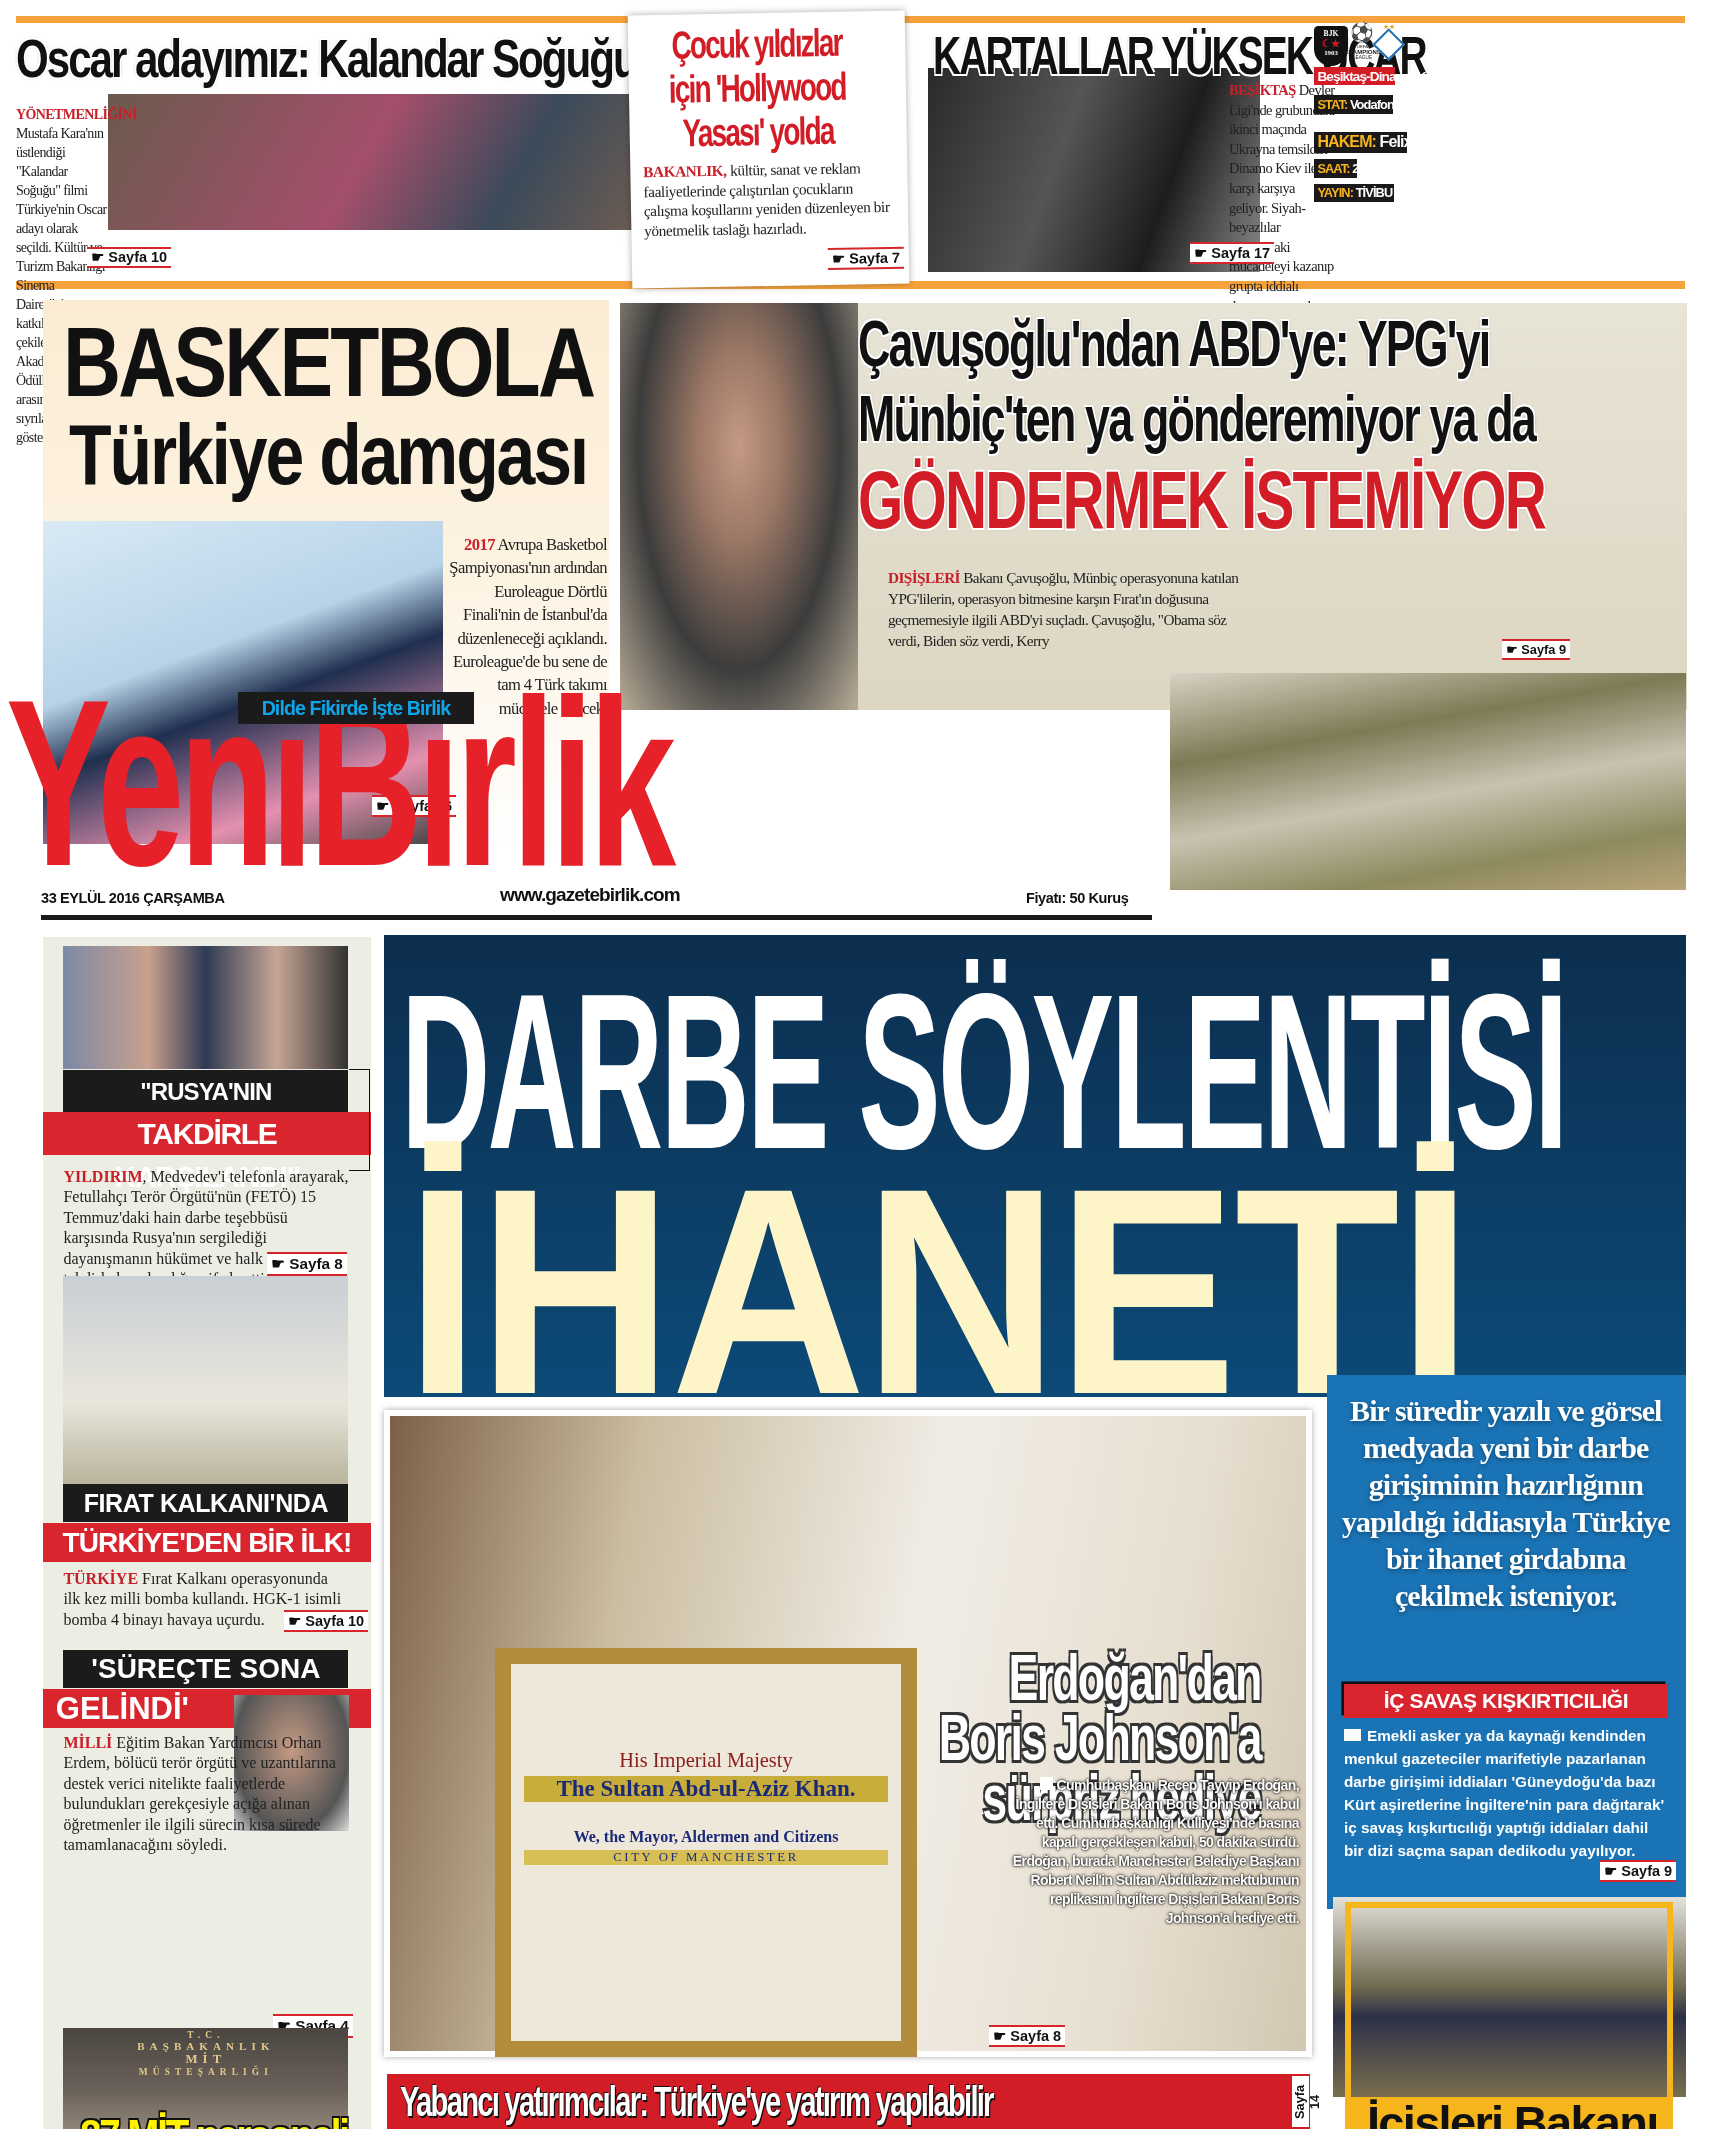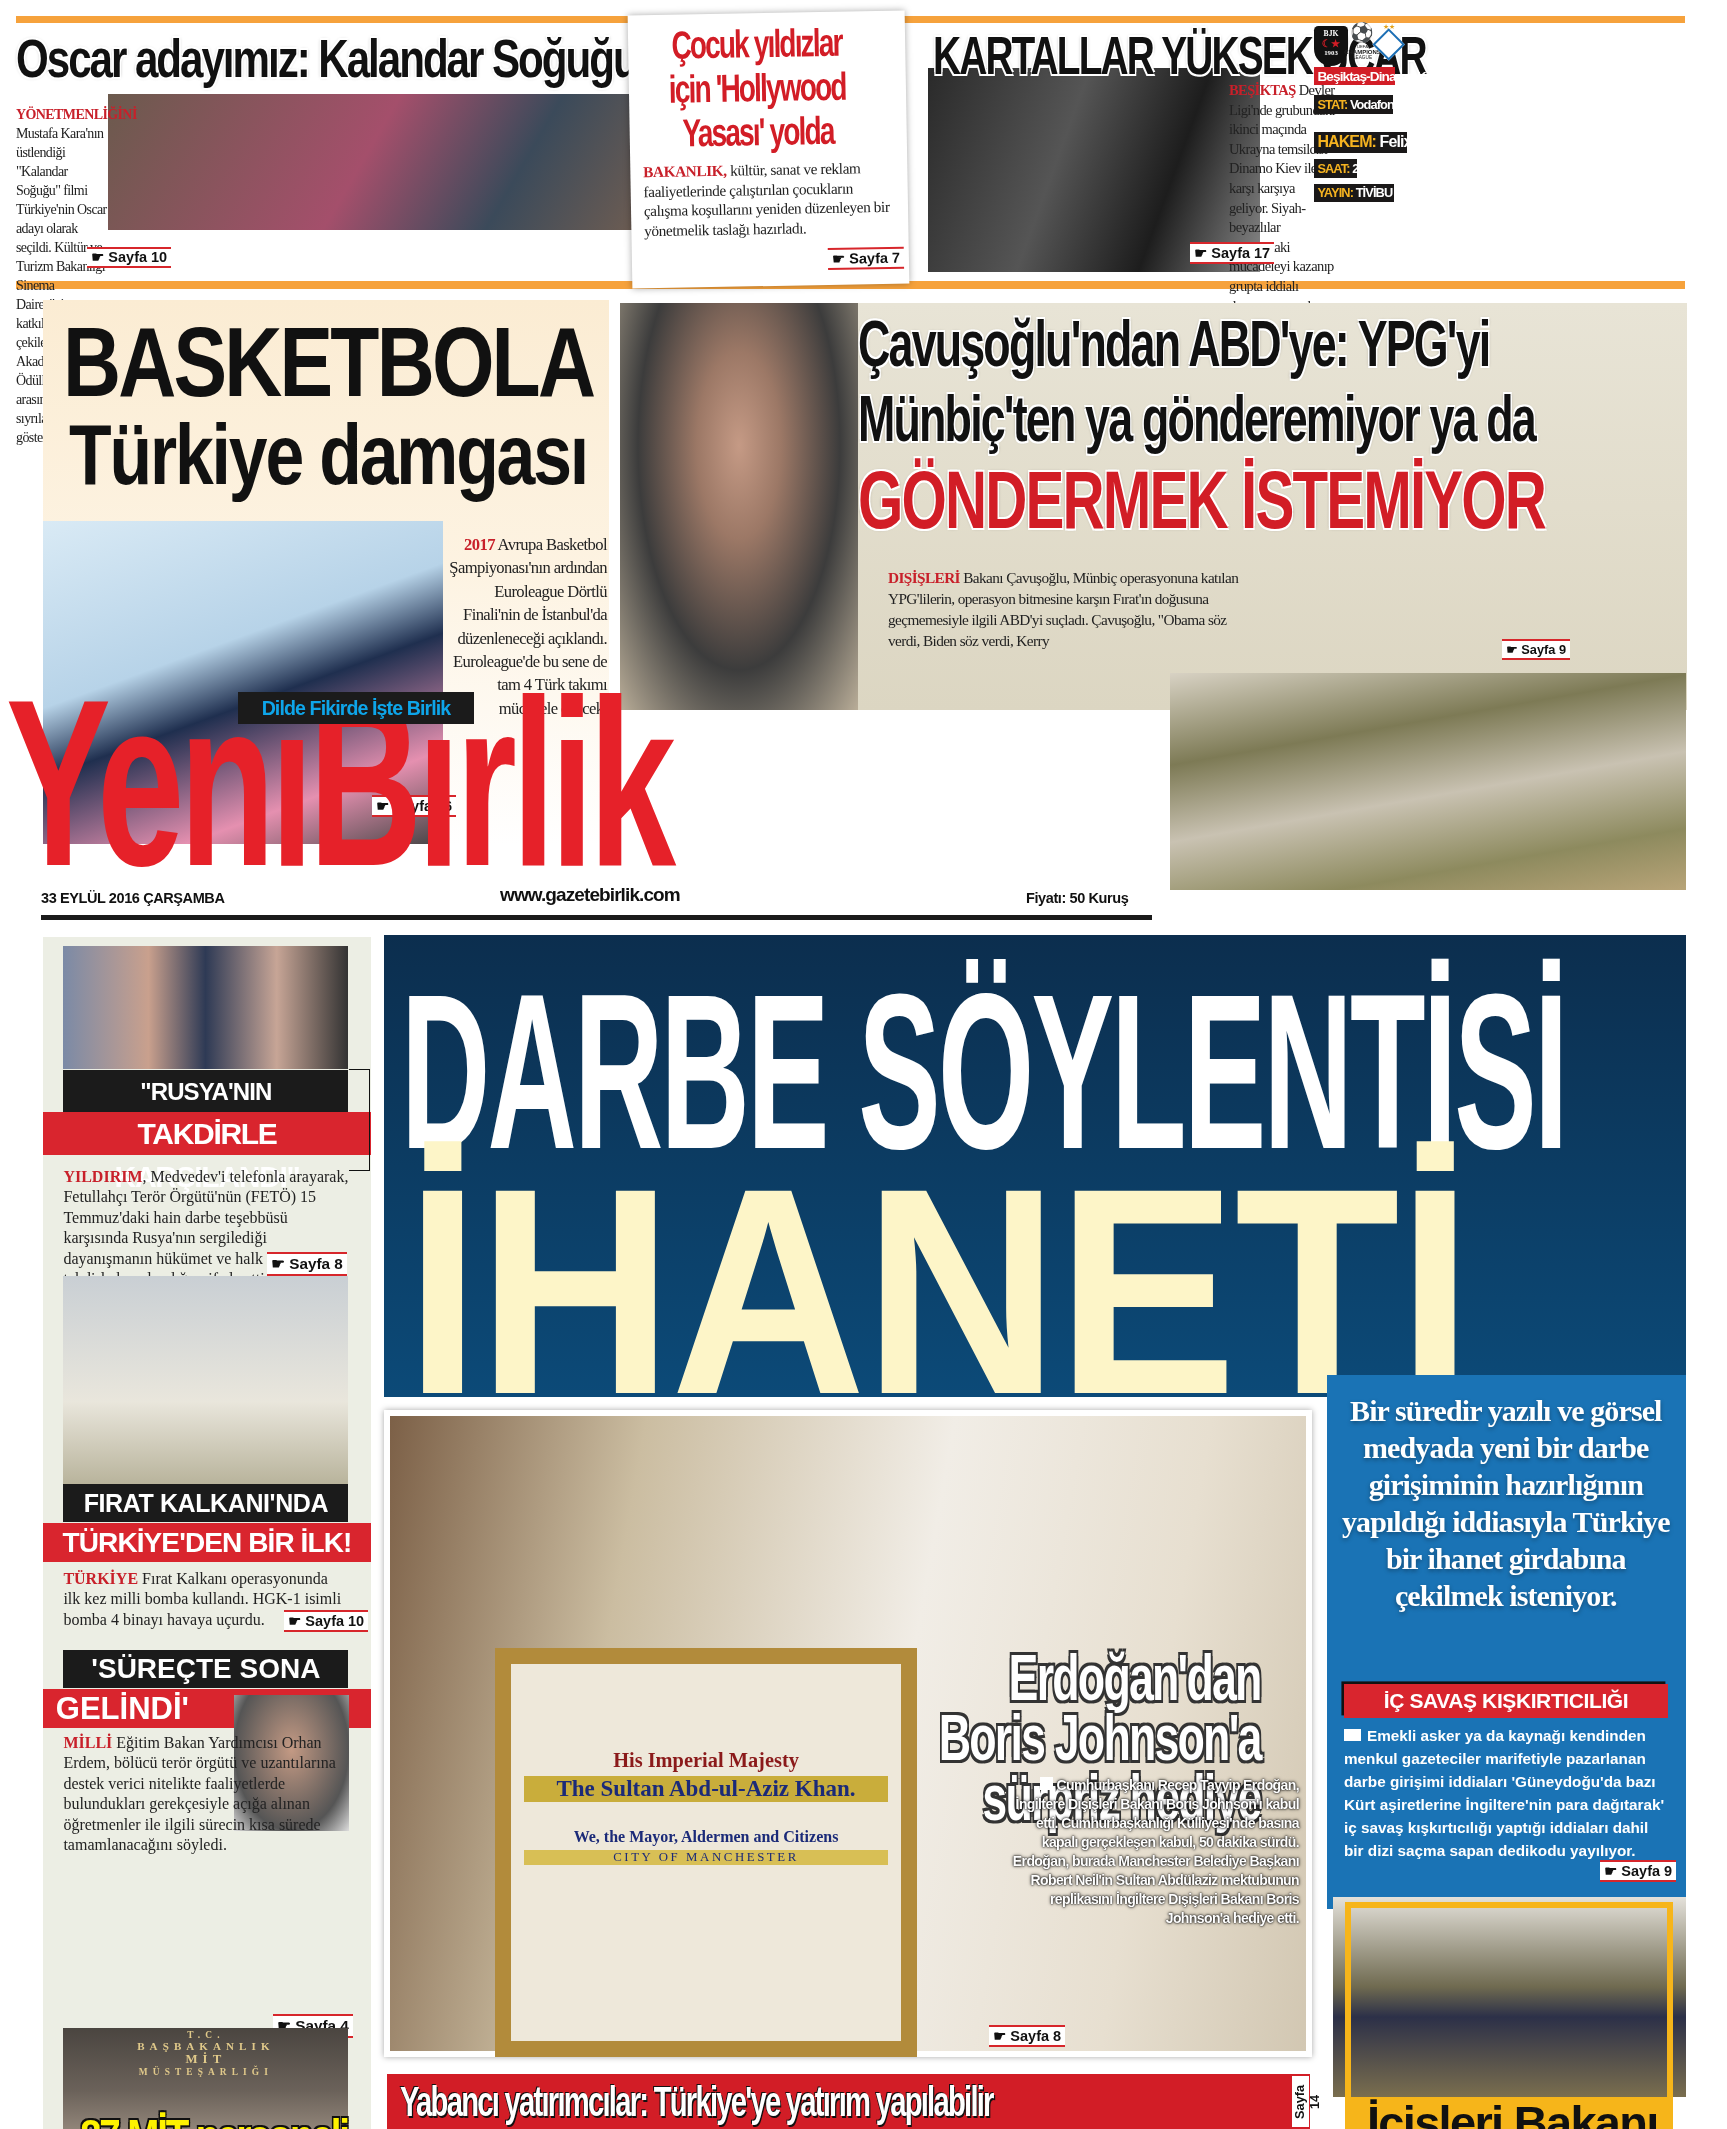--- a/index.html
+++ b/index.html
@@ -122,21 +122,21 @@
   <div class="abs" style="left:17px;top:309px;width:324px;height:34px;background:#d9252e;color:#fff;font-weight:700;font-size:21px;line-height:34px;text-align:center;letter-spacing:-0.4px;box-shadow:-2.6px -2.6px 0 #111">İÇ SAVAŞ KIŞKIRTICILIĞI</div>
   <div class="abs" style="left:17px;top:349px;width:324px;color:#fff;font-weight:700;font-size:15.3px;line-height:23px">
     <span style="display:inline-block;width:17px;height:12px;background:#fff;margin-right:6px"></span><span>Emekli asker ya da kaynağı kendinden menkul gazeteciler marifetiyle pazarlanan darbe girişimi iddiaları 'Güneydoğu'da bazı Kürt aşiretlerine İngiltere'nin para dağıtarak' iç savaş kışkırtıcılığı yaptığı iddiaları dahil bir dizi saçma sapan dedikodu yayılıyor.</span>
   </div>
   <div class="abs sayfa" style="left:273px;top:485px;font-size:14.5px;border-width:2.1px">☛ <span>Sayfa 9</span></div>
 </div>
 
 <div class="abs" style="left:384px;top:1410px;width:928px;height:647px;background:#fff;box-shadow:0 0 6px rgba(0,0,0,.35);padding:6px">
   <div class="abs photo" style="left:6px;top:6px;width:916px;height:635px;background:linear-gradient(100deg,#7c6047,#cbbda1 25%,#f1ede6 55%,#e7dfd0 80%,#d2c7b2)"></div>
   <div class="abs" style="left:111px;top:238px;width:422px;height:409px;border:16px solid #b28b3b;background:#eee8da;padding:17px 12.8px;text-align:center;font-family:'Liberation Serif',serif;color:#1b2a78">
-    <div style="font-size:20.4px;font-weight:700;color:#8b1a1a;margin-top:68px">His Imperial Majesty</div>
+    <div style="font-size:20.4px;font-weight:400;color:#8b1a1a;margin-top:68px">His Imperial Majesty</div>
     <div style="font-size:23px;font-weight:700;background:#c9ad3b;margin:4.3px 0">The Sultan Abd-ul-Aziz Khan.</div>
     <div style="font-size:16px;font-weight:700;margin-top:25.6px">We, the Mayor, Aldermen and Citizens</div>
     <div style="font-size:12.8px;background:#d8bf55;letter-spacing:2.6px;margin-top:4.3px">CITY OF MANCHESTER</div>
   </div>
   <div class="abs cond" style="left:549px;top:238px;color:#fff;font-size:64px;line-height:60px;text-align:right;white-space:nowrap;text-shadow:0 0 0 #000,2.6px 2.6px 0 #333,-2.6px -2.6px 0 #333,2.6px -2.6px 0 #333,-2.6px 2.6px 0 #333;width:468px;transform:scaleX(.7);">
     <div>Erdoğan'dan</div>
     <div>Boris Johnson'a</div>
     <div>sürpriz hediye</div>
   </div>
   <div class="abs" style="left:617px;top:366px;width:298px;color:#fff;font-weight:700;font-size:14px;line-height:19px;text-align:right;letter-spacing:-0.6px;text-shadow:0 0 3.4px #000,0 0 1.7px #000">

